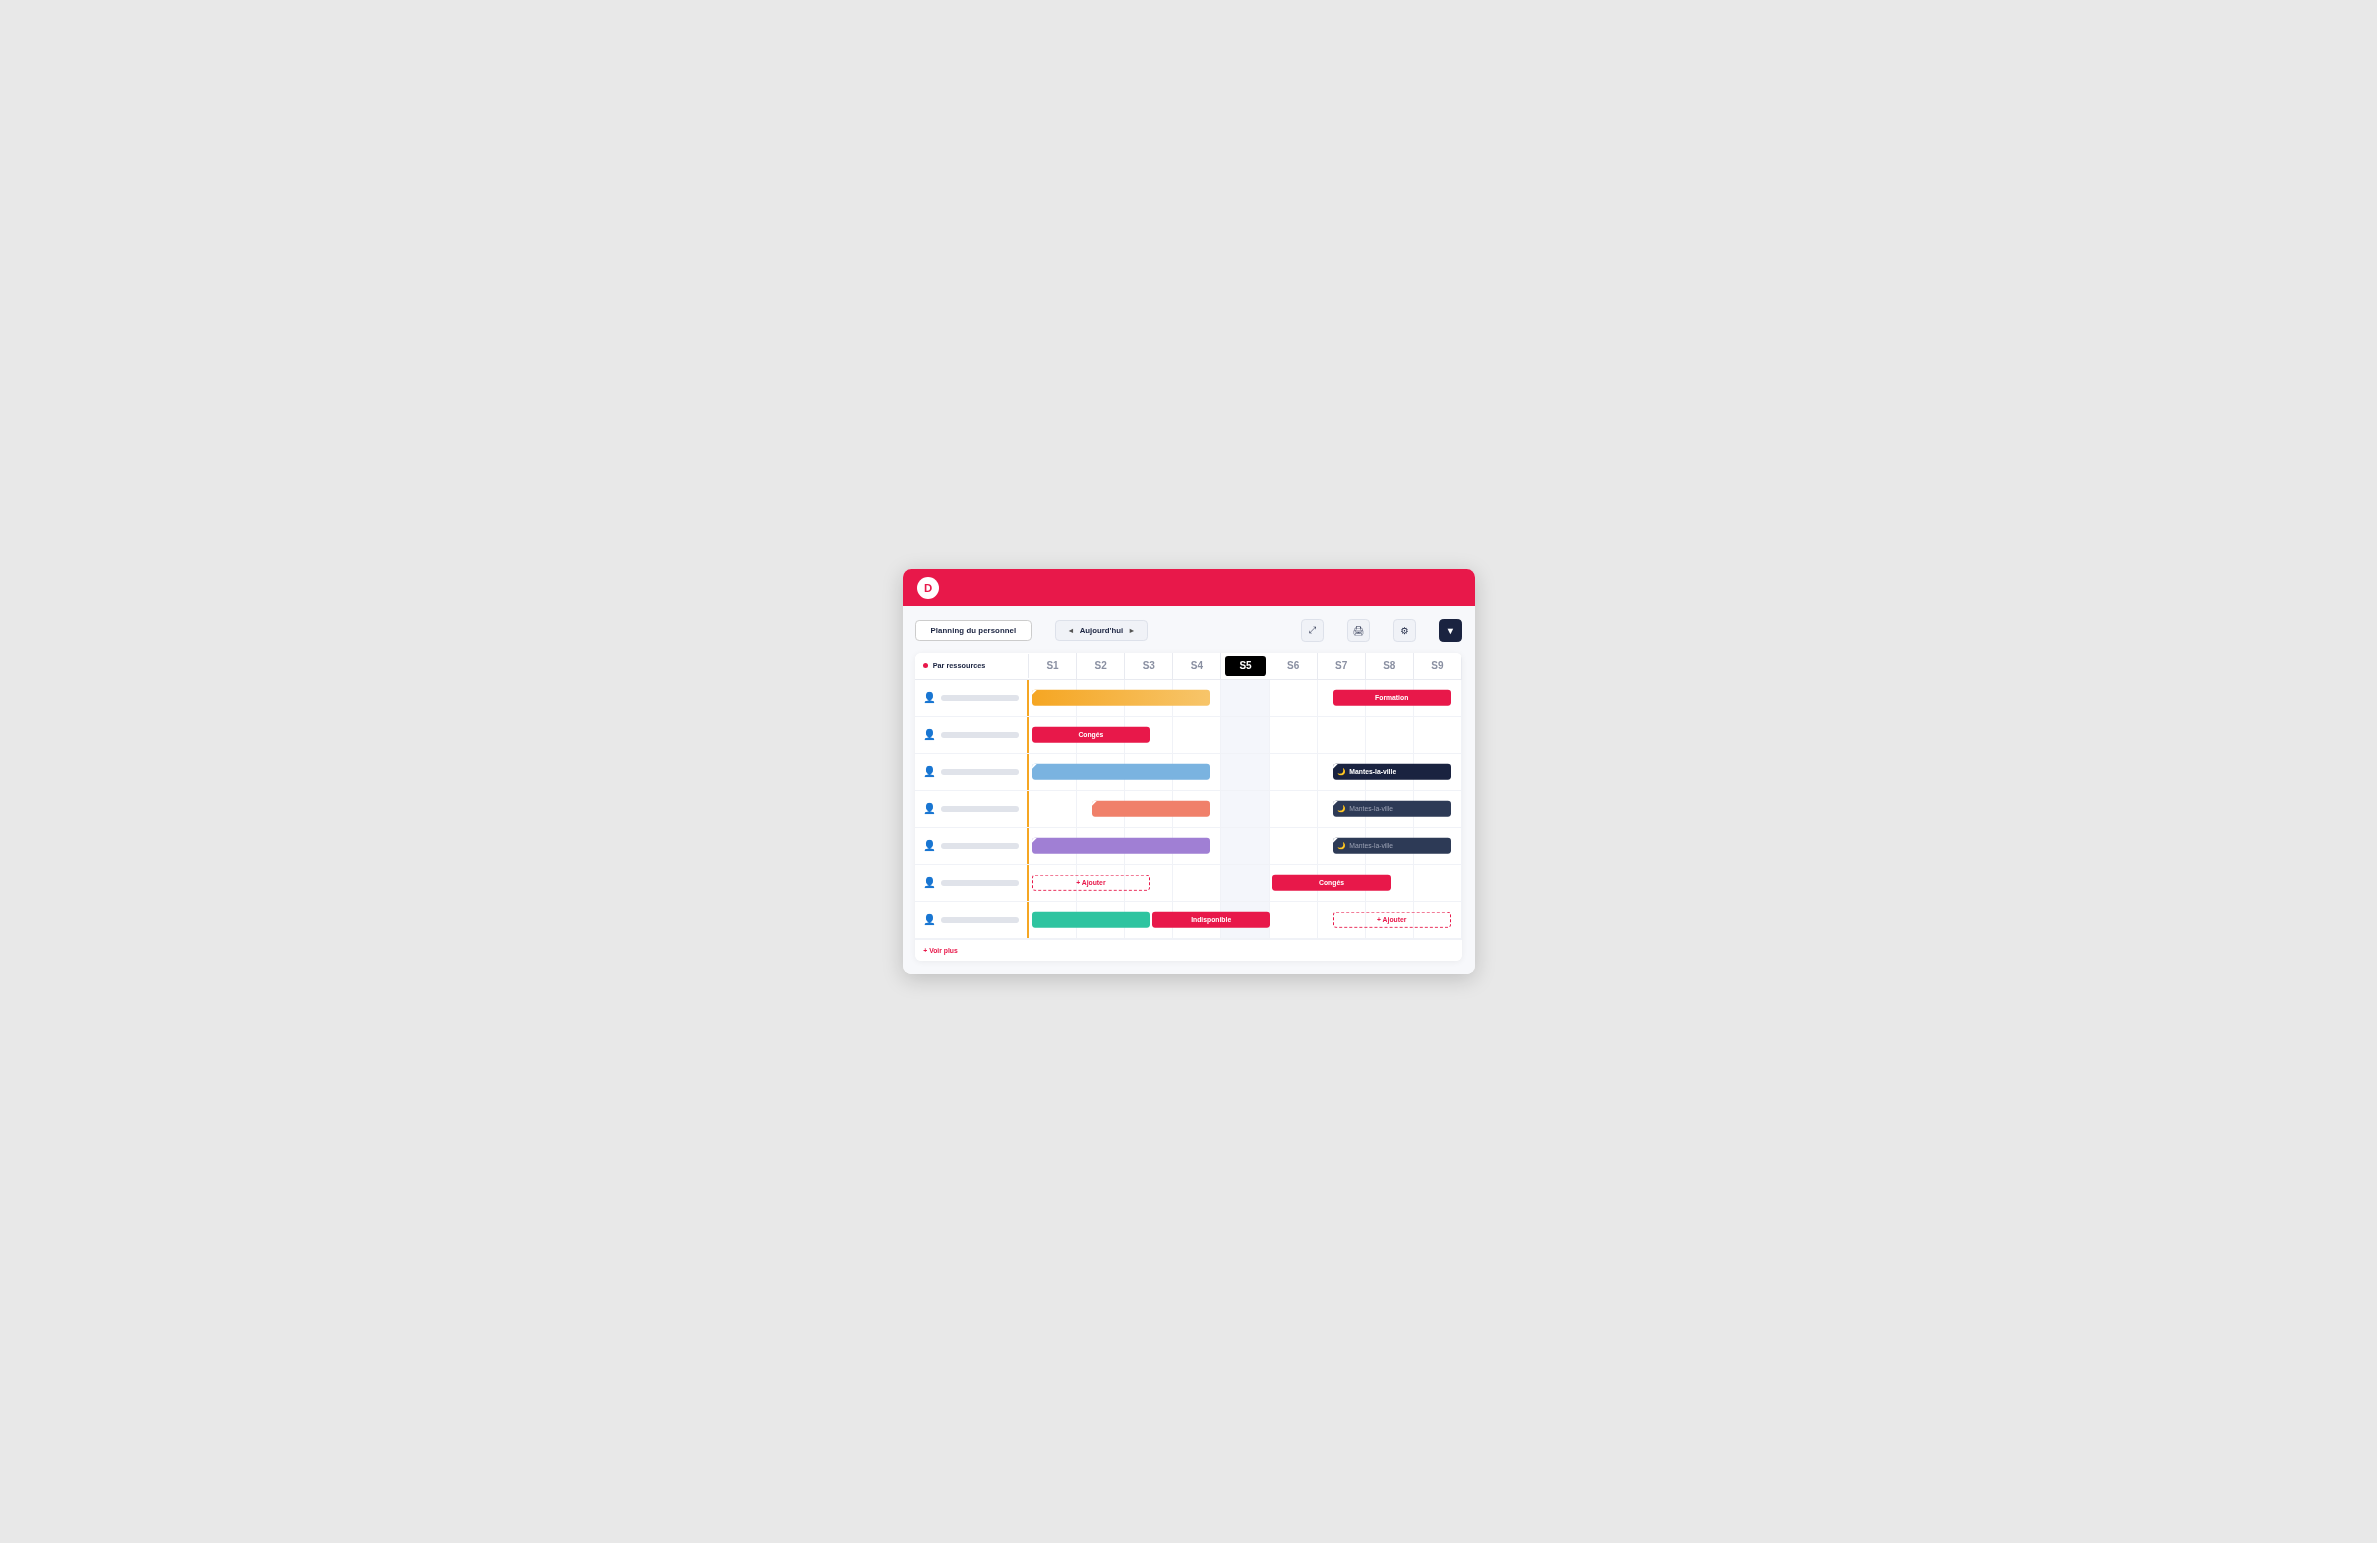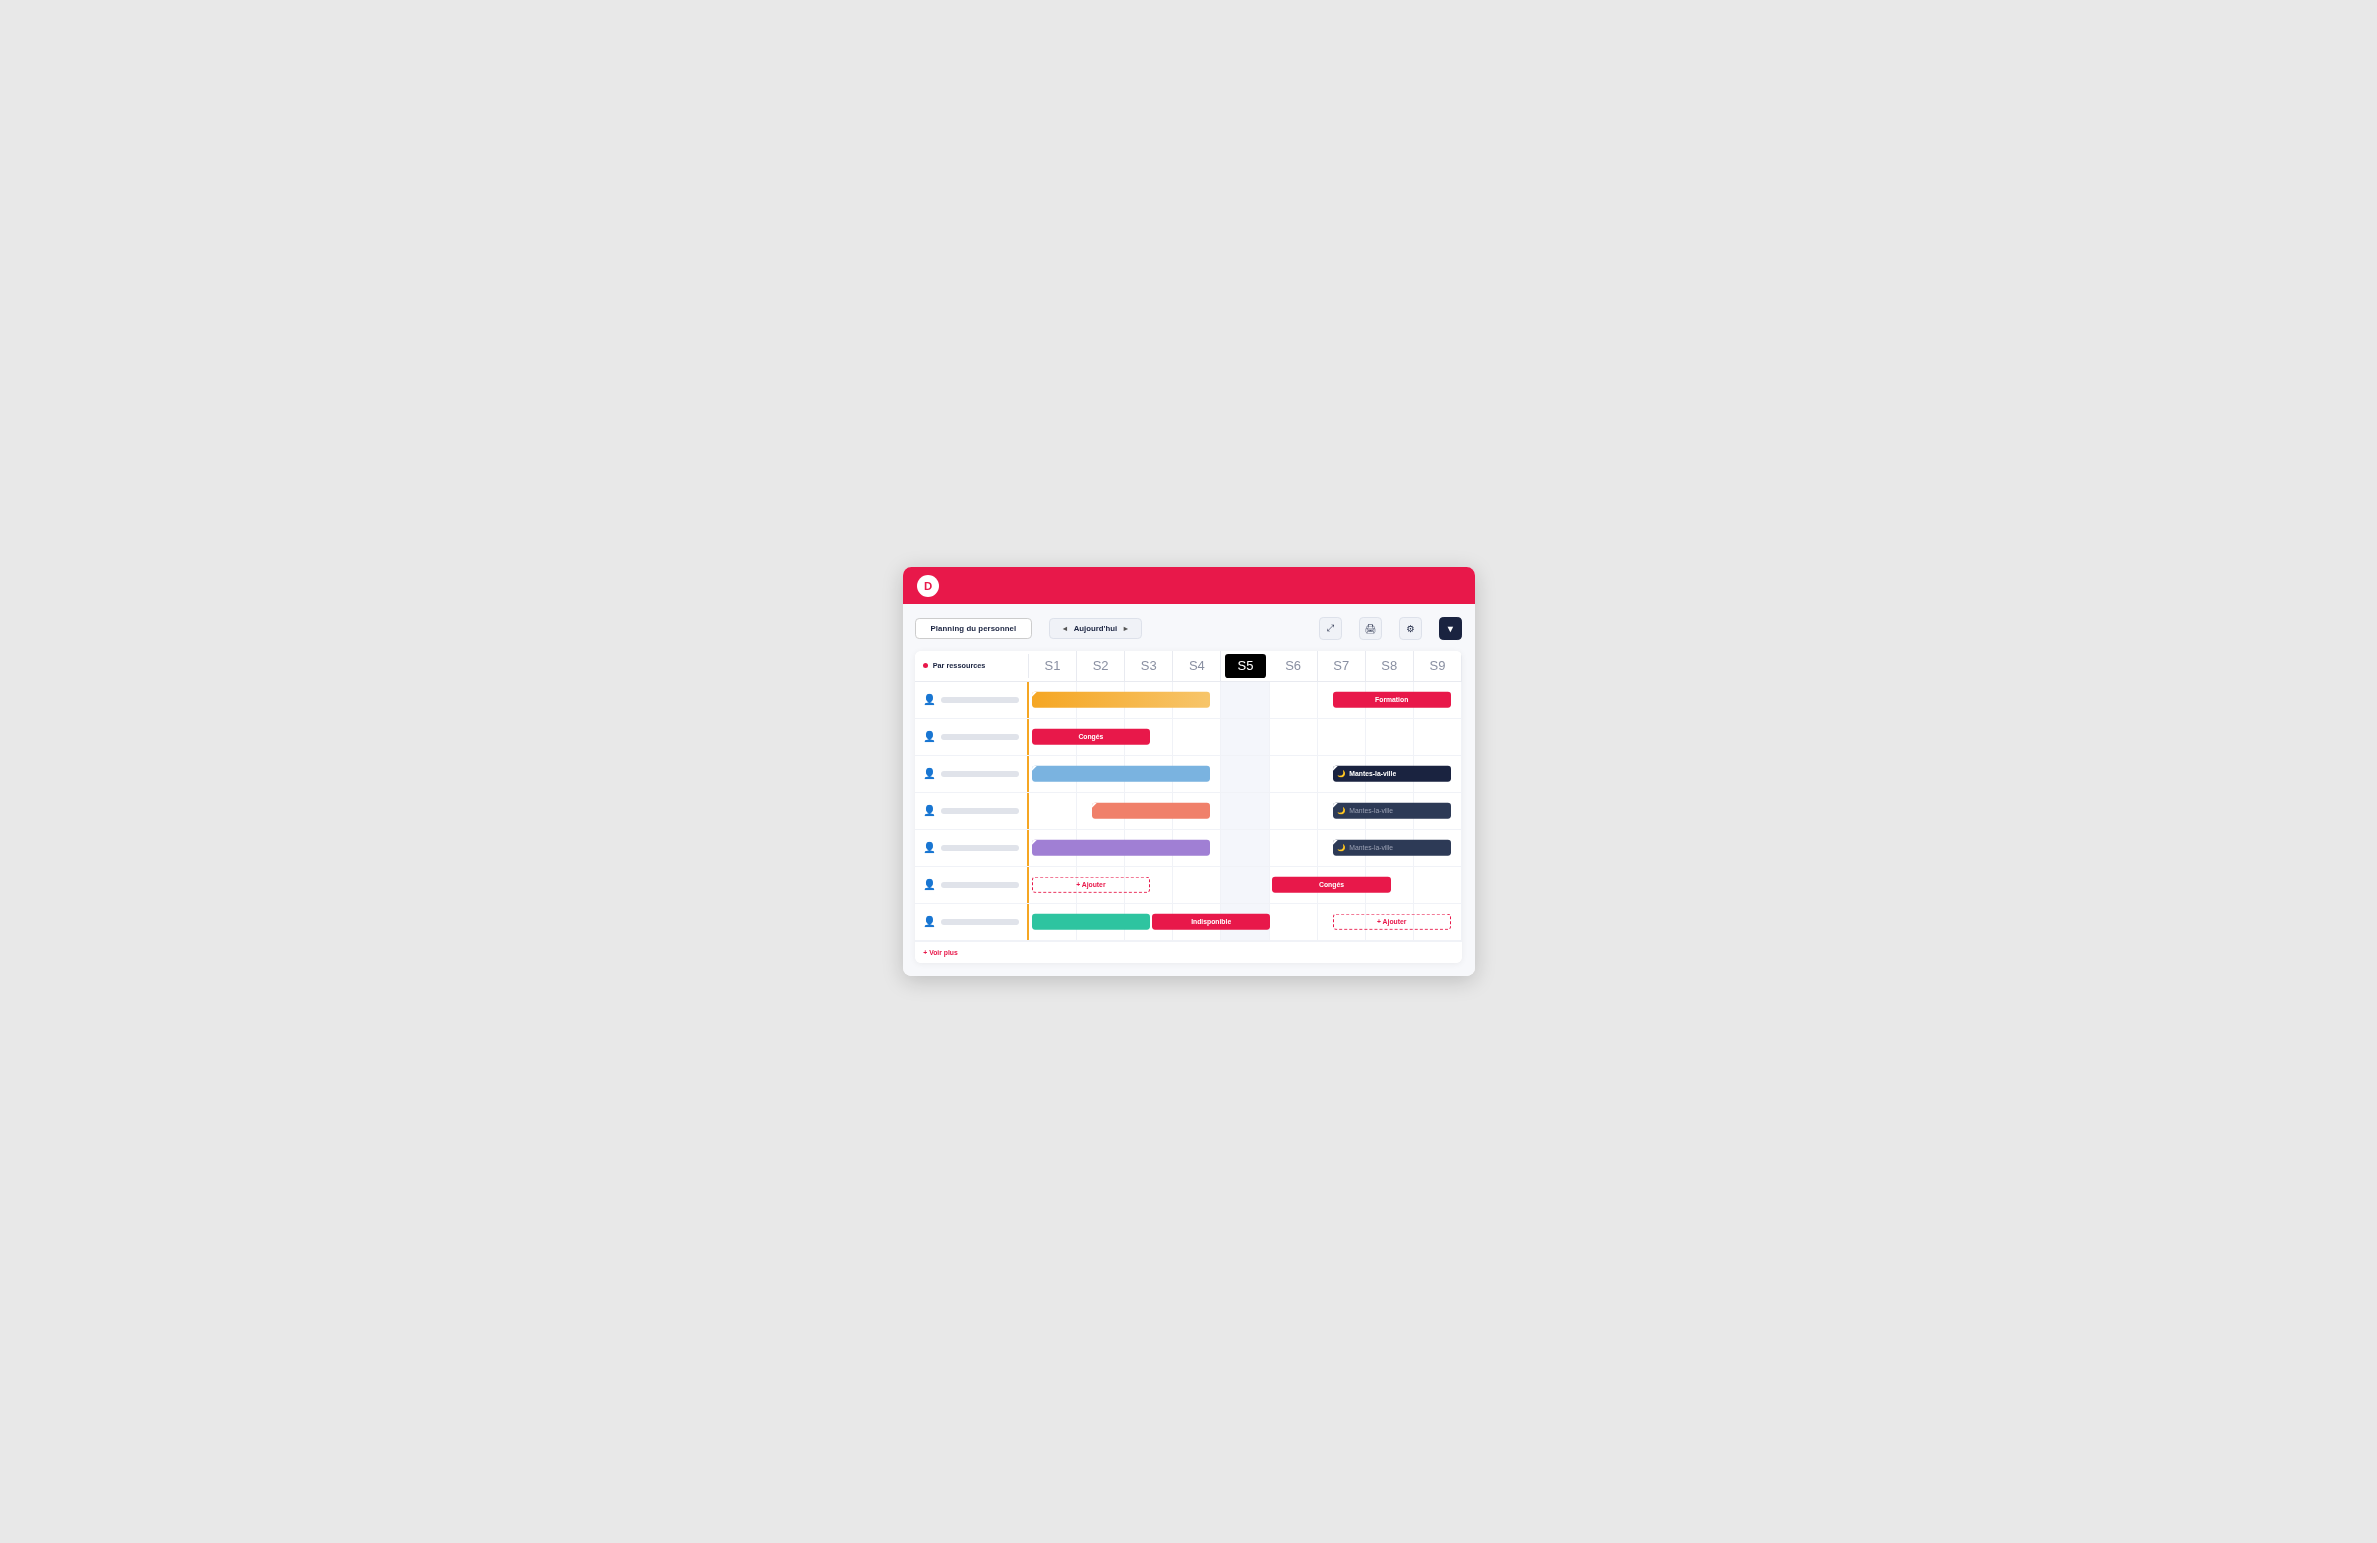--- a/index.html
+++ b/index.html
@@ -38,21 +38,21 @@
       color: #e8184a;
     }
     .app-body {
       background: #f7f8fb;
       padding: 12.5px 12.5px 12.5px 12.5px;
     }
     .toolbar {
       display: flex;
       align-items: center;
       margin-bottom: 11.4px;
-      gap: 17px;
+      gap: 23px;
     }
     .toolbar-title-btn {
       background: #fff;
       border: 1px solid #ccc;
       border-radius: 4.2px;
       padding: 5.2px 14.6px;
       font-size: 7.8px;
       font-weight: 700;
       color: #1a2340;
       cursor: pointer;
@@ -118,22 +118,22 @@
     }
     .resource-dot {
       width: 5.2px; height: 5.2px;
       background: #e8184a;
       border-radius: 50%;
       display: inline-block;
     }
     .week-header {
       text-align: center;
       padding: 7.3px 2.1px;
-      font-weight: 400;
-      font-size: 13px;
+      font-weight: 700;
+      font-size: 10px;
       color: #8a90a2;
       border-right: 0.8px solid #e8eaf0;
     }
     .week-header.active {
       background: #000000;
       color: #fff;
       border-radius: 3.1px;
       margin: 2.1px 3.1px;
       padding: 4.2px 2.1px;
       border-right: none;

